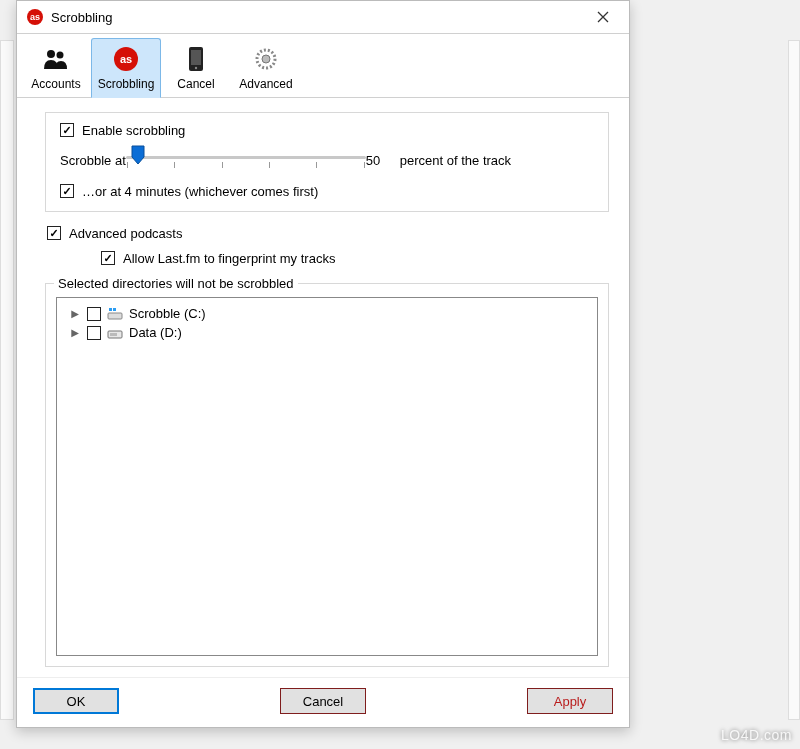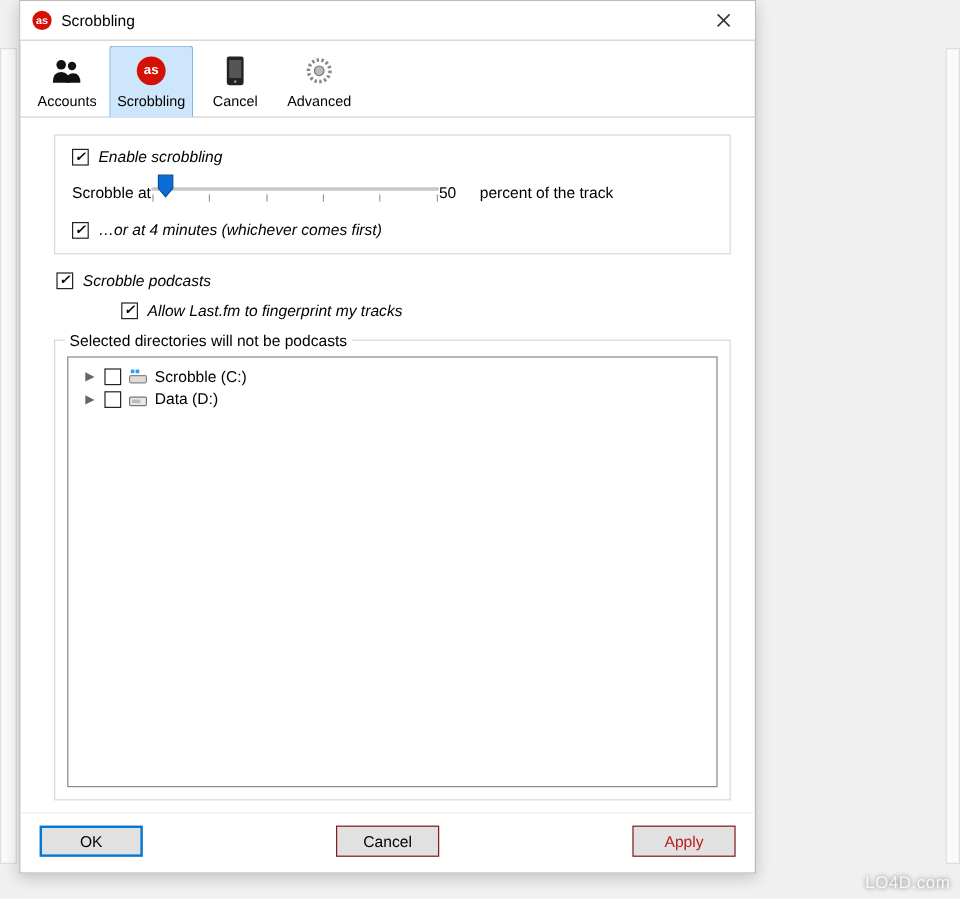--- a/index.html
+++ b/index.html
@@ -79,21 +79,21 @@
     .content {
       flex: 1;
       padding: 14px 20px 10px 28px;
       display: flex; flex-direction: column; gap: 10px;
     }
 
     fieldset.group {
       border: 1px solid #d8d8d8;
       padding: 10px 14px 12px 14px;
     }
-    .row { display: flex; align-items: flex-end; gap: 8px; font-style: italic; }
+    .row { display: flex; align-items: flex-start; gap: 8px; }
     .checkbox {
       width: 14px; height: 14px;
       border: 1px solid #222;
       display: inline-flex; align-items: center; justify-content: center;
       font-size: 11px; line-height: 1;
       cursor: pointer;
       background: #fff;
     }
     .checkbox.checked::after { content: "✓"; font-weight: bold; }
     label { cursor: pointer; }
@@ -276,30 +276,30 @@
         <span class="slider-suffix">percent of the track</span>
       </div>
       <div class="row">
         <span class="checkbox checked"></span>
         <label>…or at 4 minutes (whichever comes first)</label>
       </div>
     </fieldset>
 
     <div class="row" style="margin-top:4px; margin-left:2px;">
       <span class="checkbox checked"></span>
-      <label>Scrobble podcasts</label>
+      <label>Advanced podcasts</label>
     </div>
 
     <div class="row" style="margin-left:12px;padding-left:44px;">
       <span class="checkbox checked"></span>
       <label>Allow Last.fm to fingerprint my tracks</label>
     </div>
 
     <fieldset class="dirgroup">
-      <legend>Selected directories will not be podcasts</legend>
+      <legend>Selected directories will not be scrobbled</legend>
       <div class="dirlist">
         <div class="dir-row">
           <span class="expander">▶</span>
           <span class="checkbox"></span>
           <span class="drive-icon">
             <svg width="16" height="14" viewBox="0 0 16 14">
                 <rect x="1" y="6" width="14" height="6" rx="1" fill="#ddd" stroke="#888"></rect>
                 <rect x="2" y="1" width="3" height="3" fill="#2b9cf2"></rect>
                 <rect x="6" y="1" width="3" height="3" fill="#2b9cf2"></rect>
               </svg>

